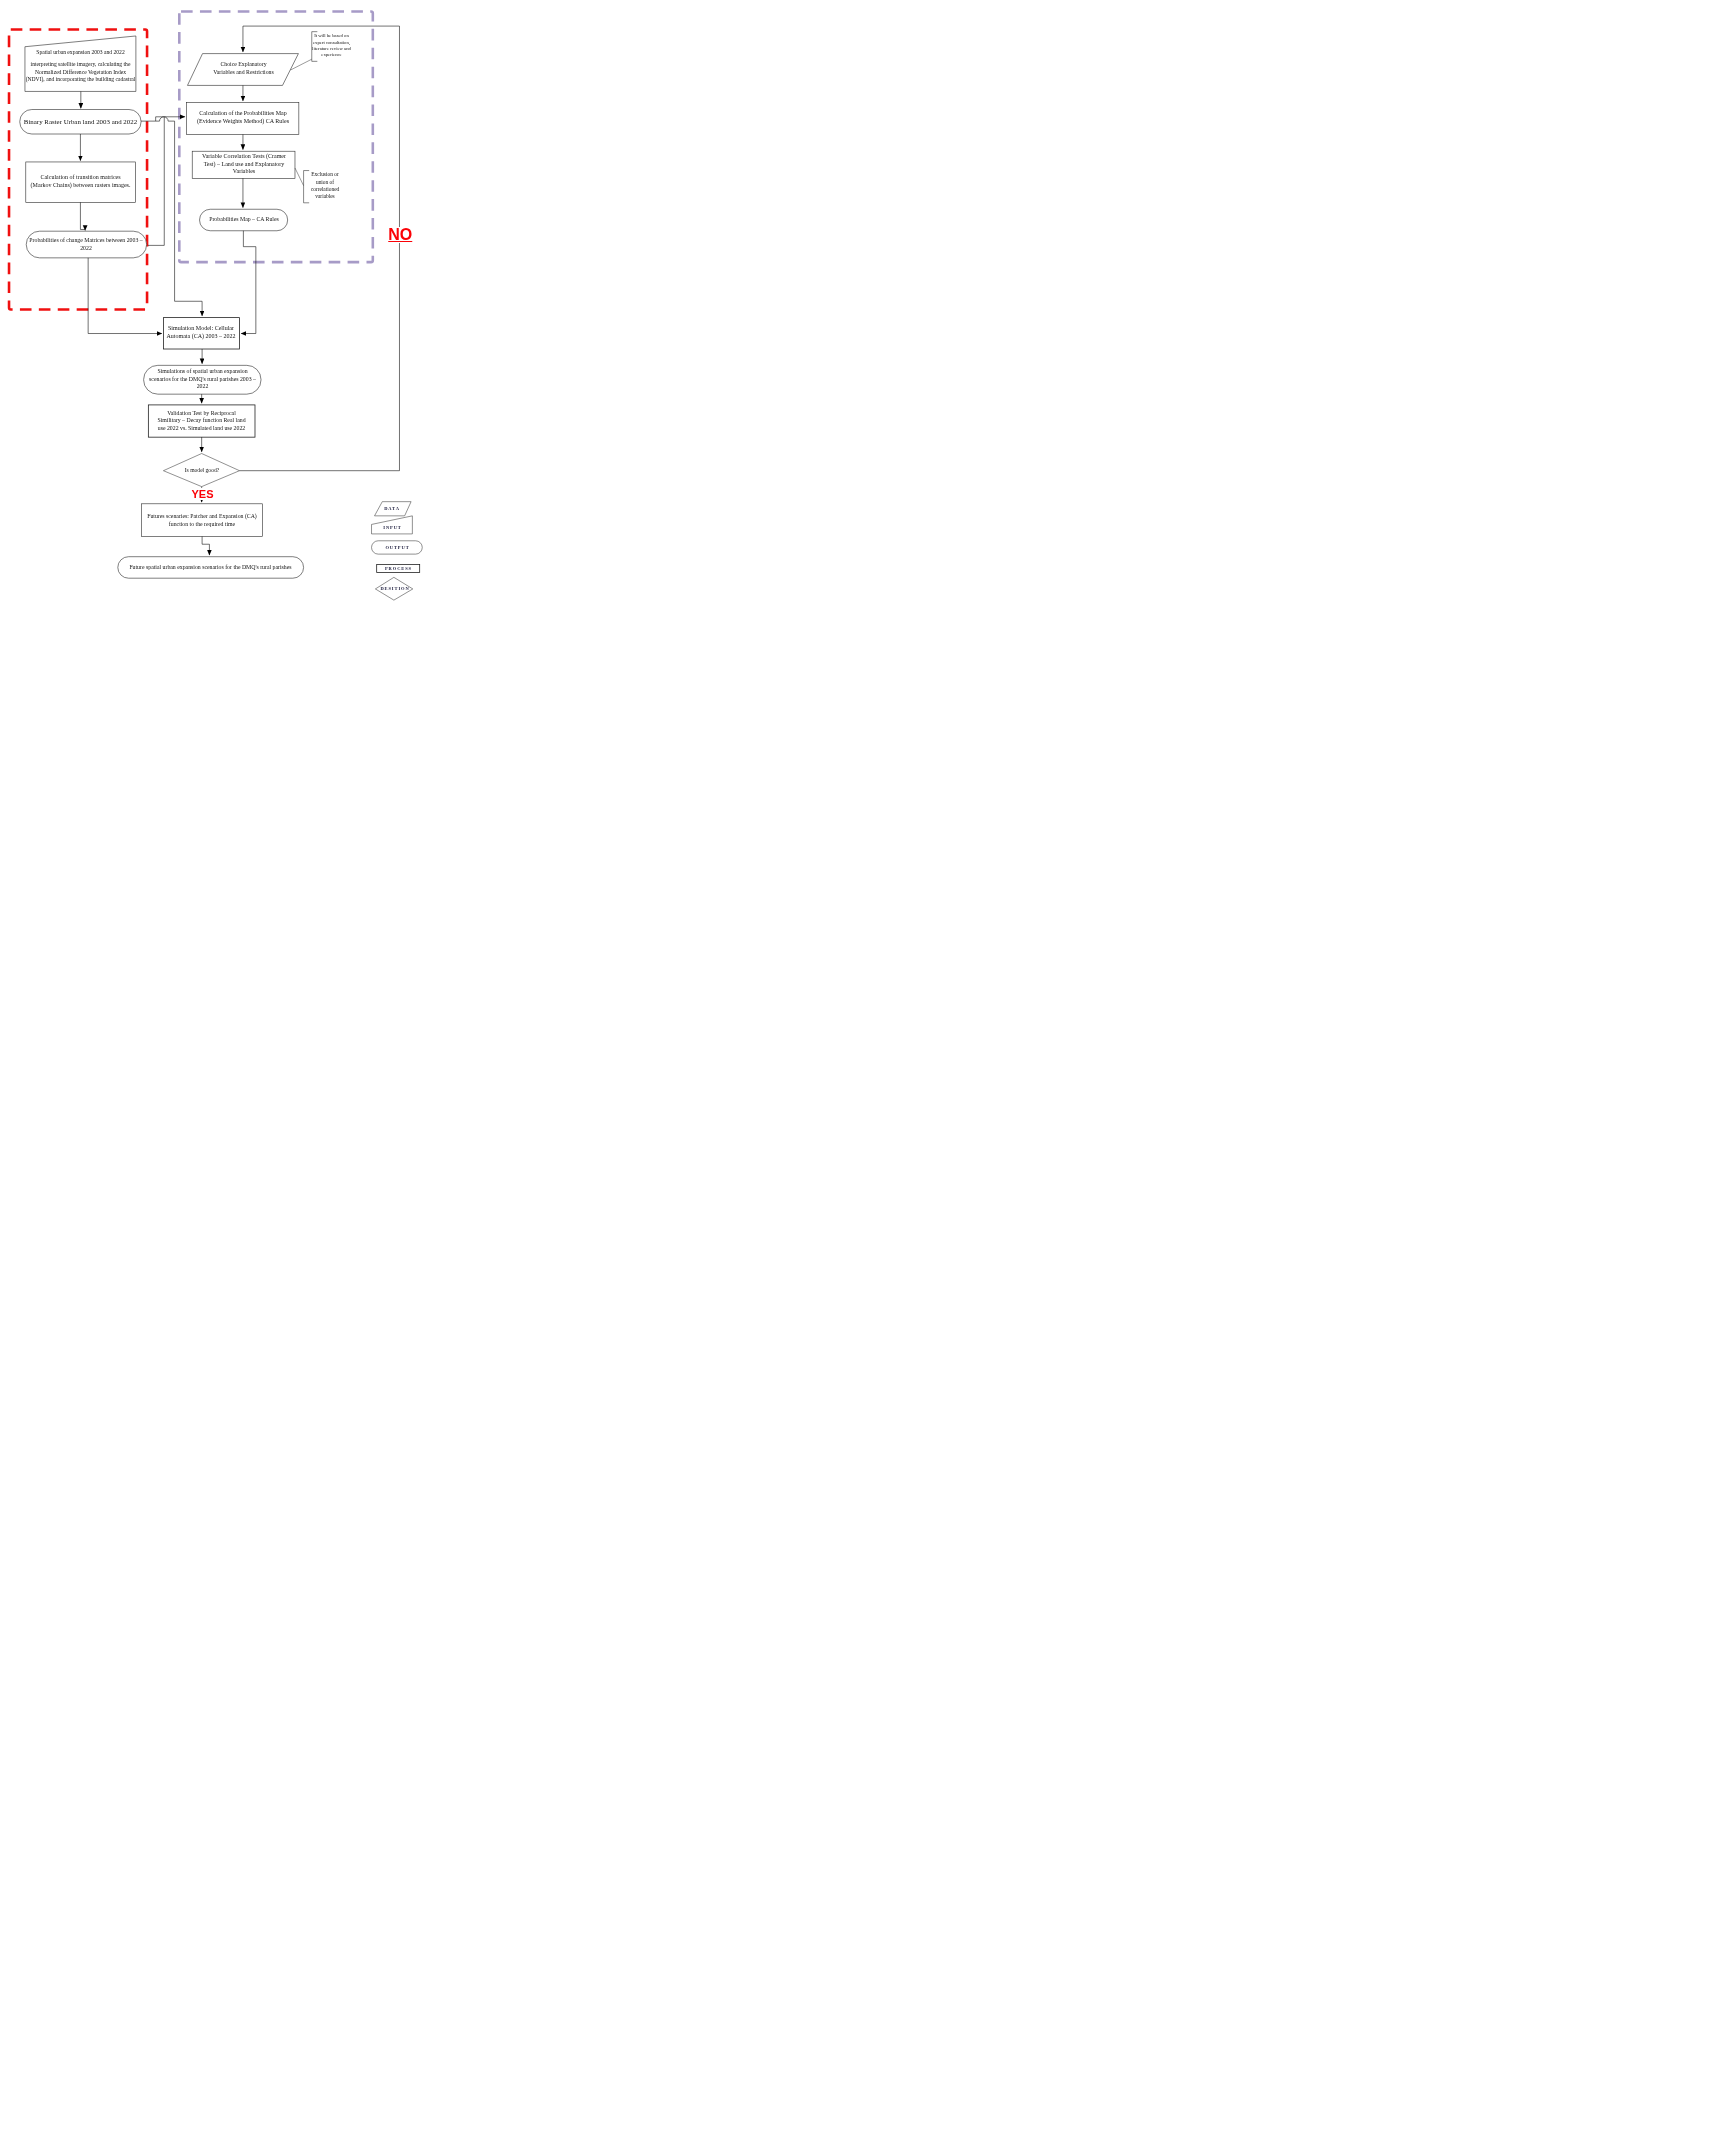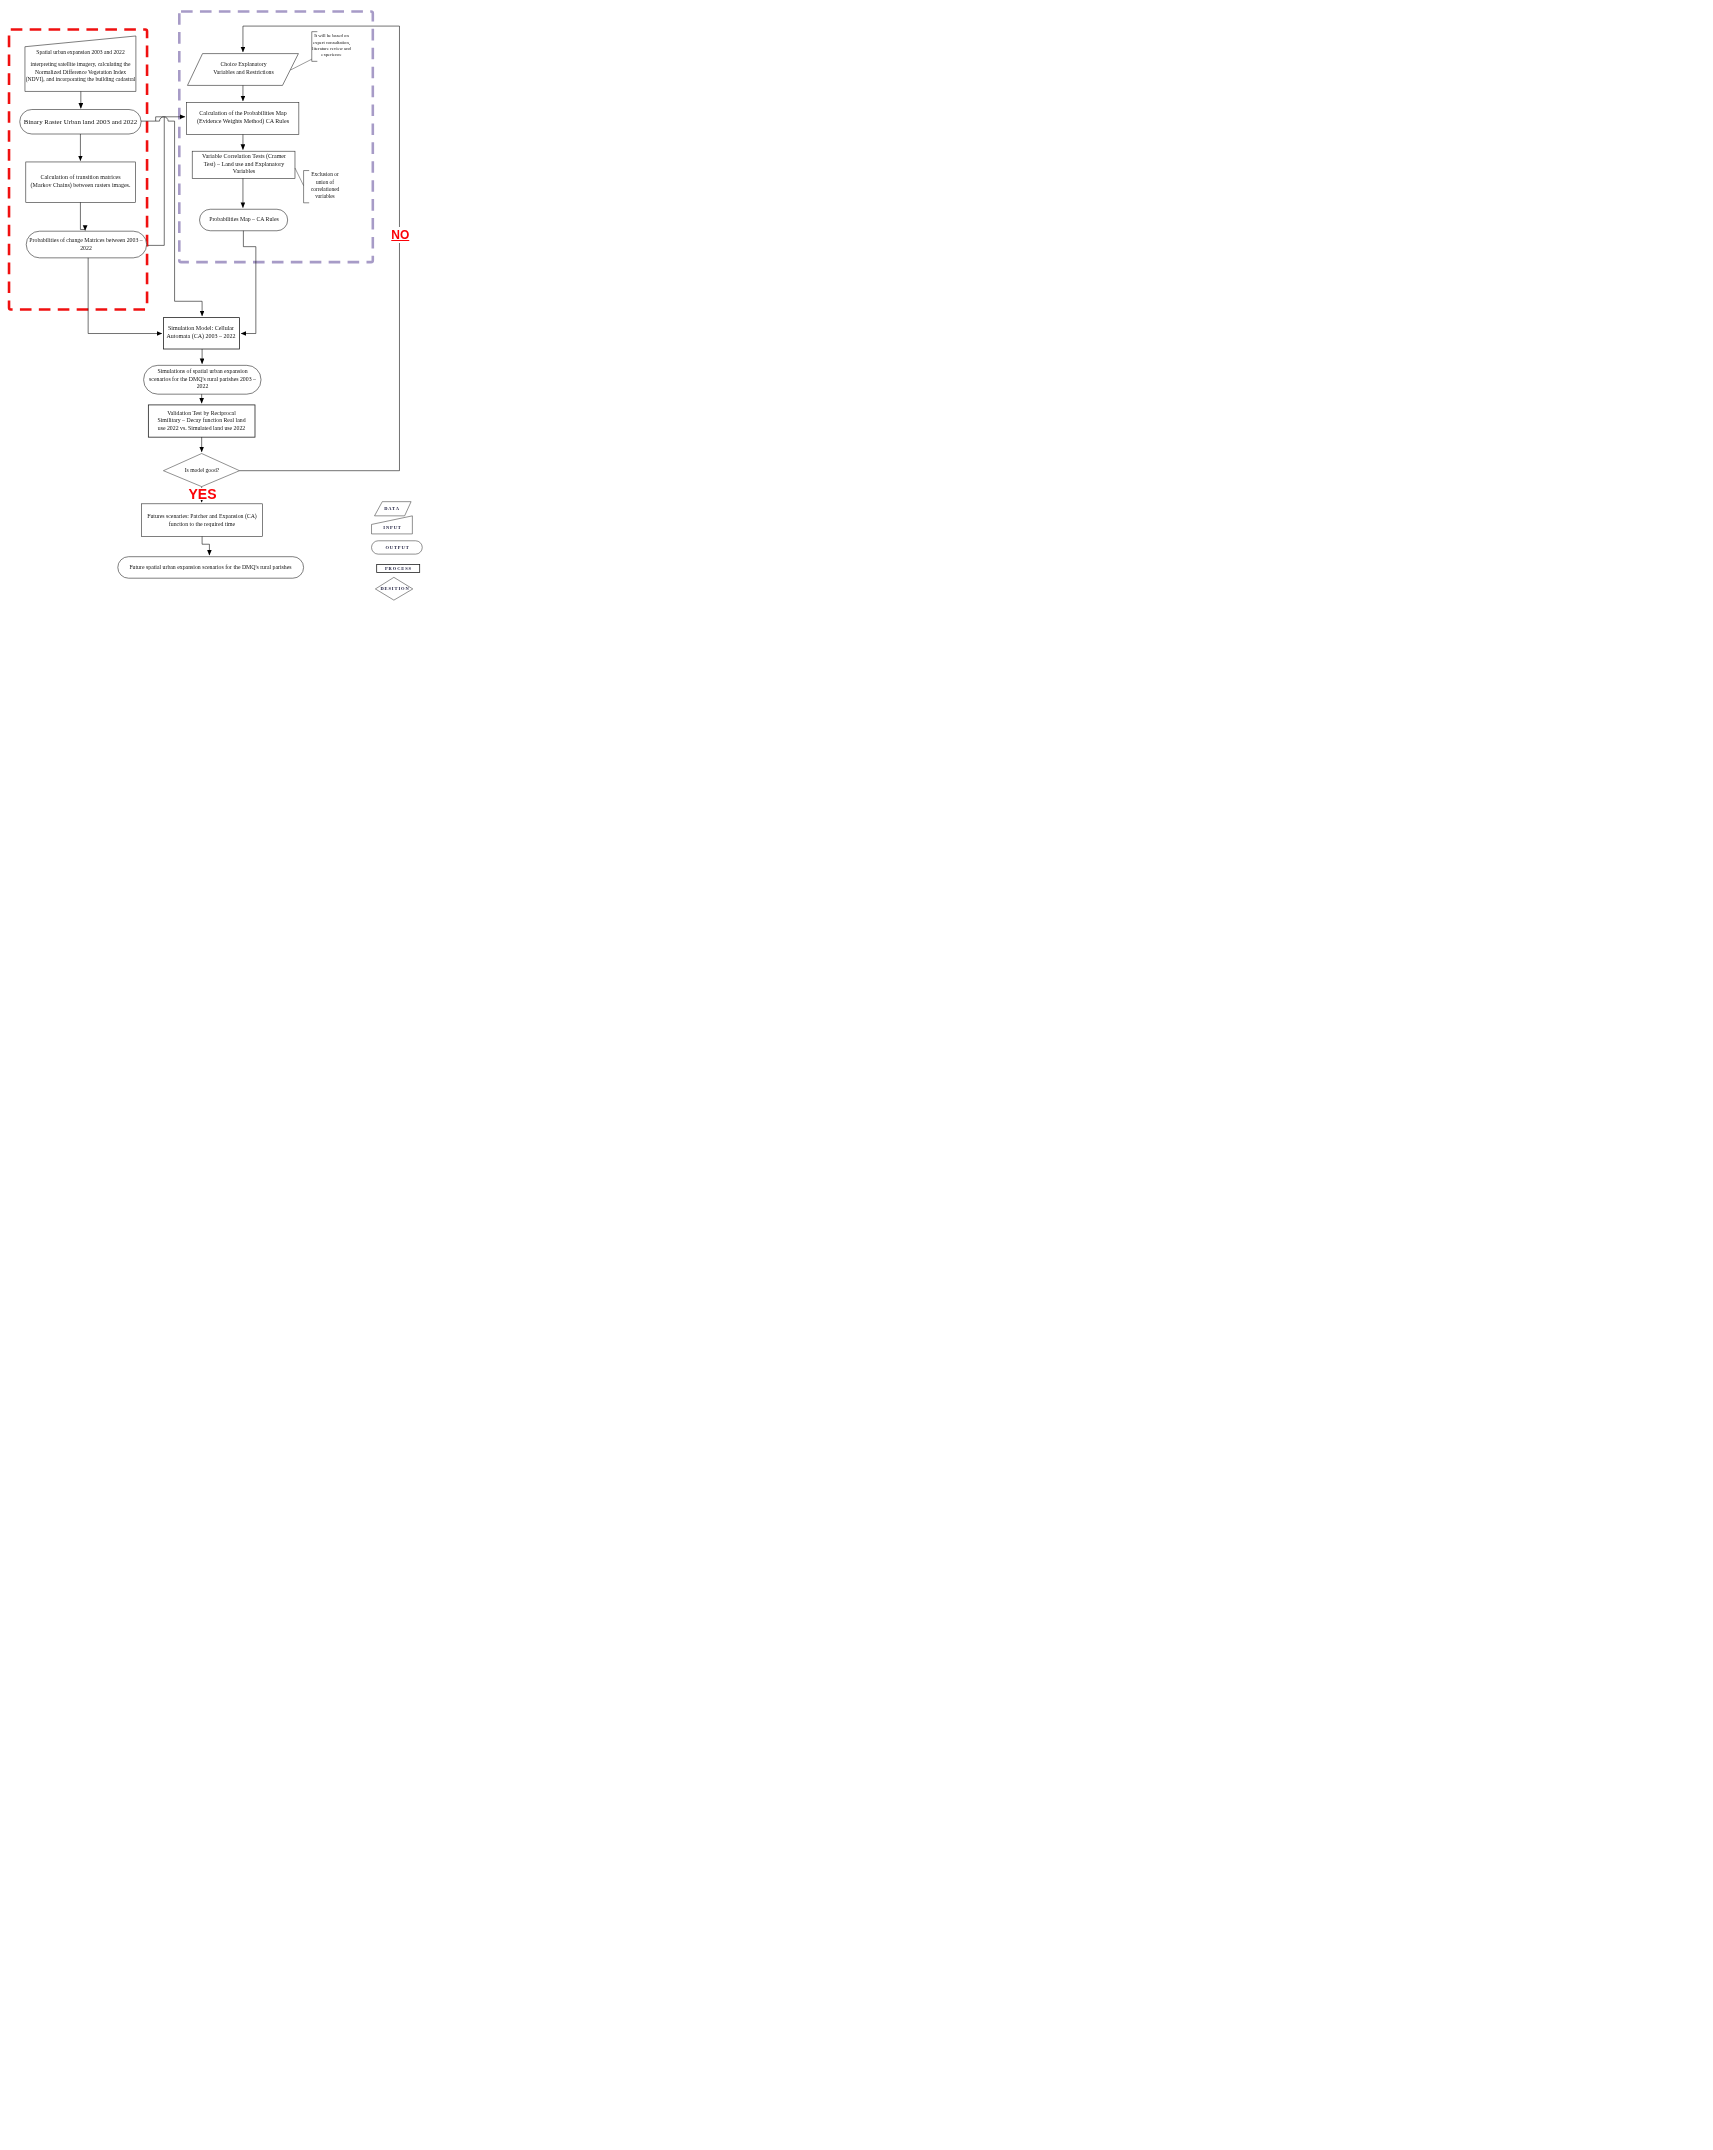--- a/index.html
+++ b/index.html
@@ -45,22 +45,22 @@
   .flow-label{
     position:absolute;
     z-index:3;
     display:flex;
     align-items:center;
     justify-content:center;
     font-family:"Liberation Sans","DejaVu Sans",sans-serif;
     font-weight:bold;
     background:#ffffff;
   }
-  #yes-label{font-size:14px;}
-  #no-label{font-size:12px;text-decoration:underline;text-underline-offset:1.3px;text-decoration-thickness:1.3px;}
+  #yes-label{font-size:11px;}
+  #no-label{font-size:16px;text-decoration:underline;text-underline-offset:1.3px;text-decoration-thickness:1.3px;}
 </style>
 </head>
 <body>
 
 <div id="stage">
 
   <svg id="wires" viewBox="0 0 1000 1408" xmlns="http://www.w3.org/2000/svg">
     <defs>
       <marker id="ah" markerUnits="userSpaceOnUse" markerWidth="14" markerHeight="12" refX="12" refY="5.5" orient="auto">
         <path d="M0,0 L13,5.5 L0,11 Z" fill="#000000"></path>

